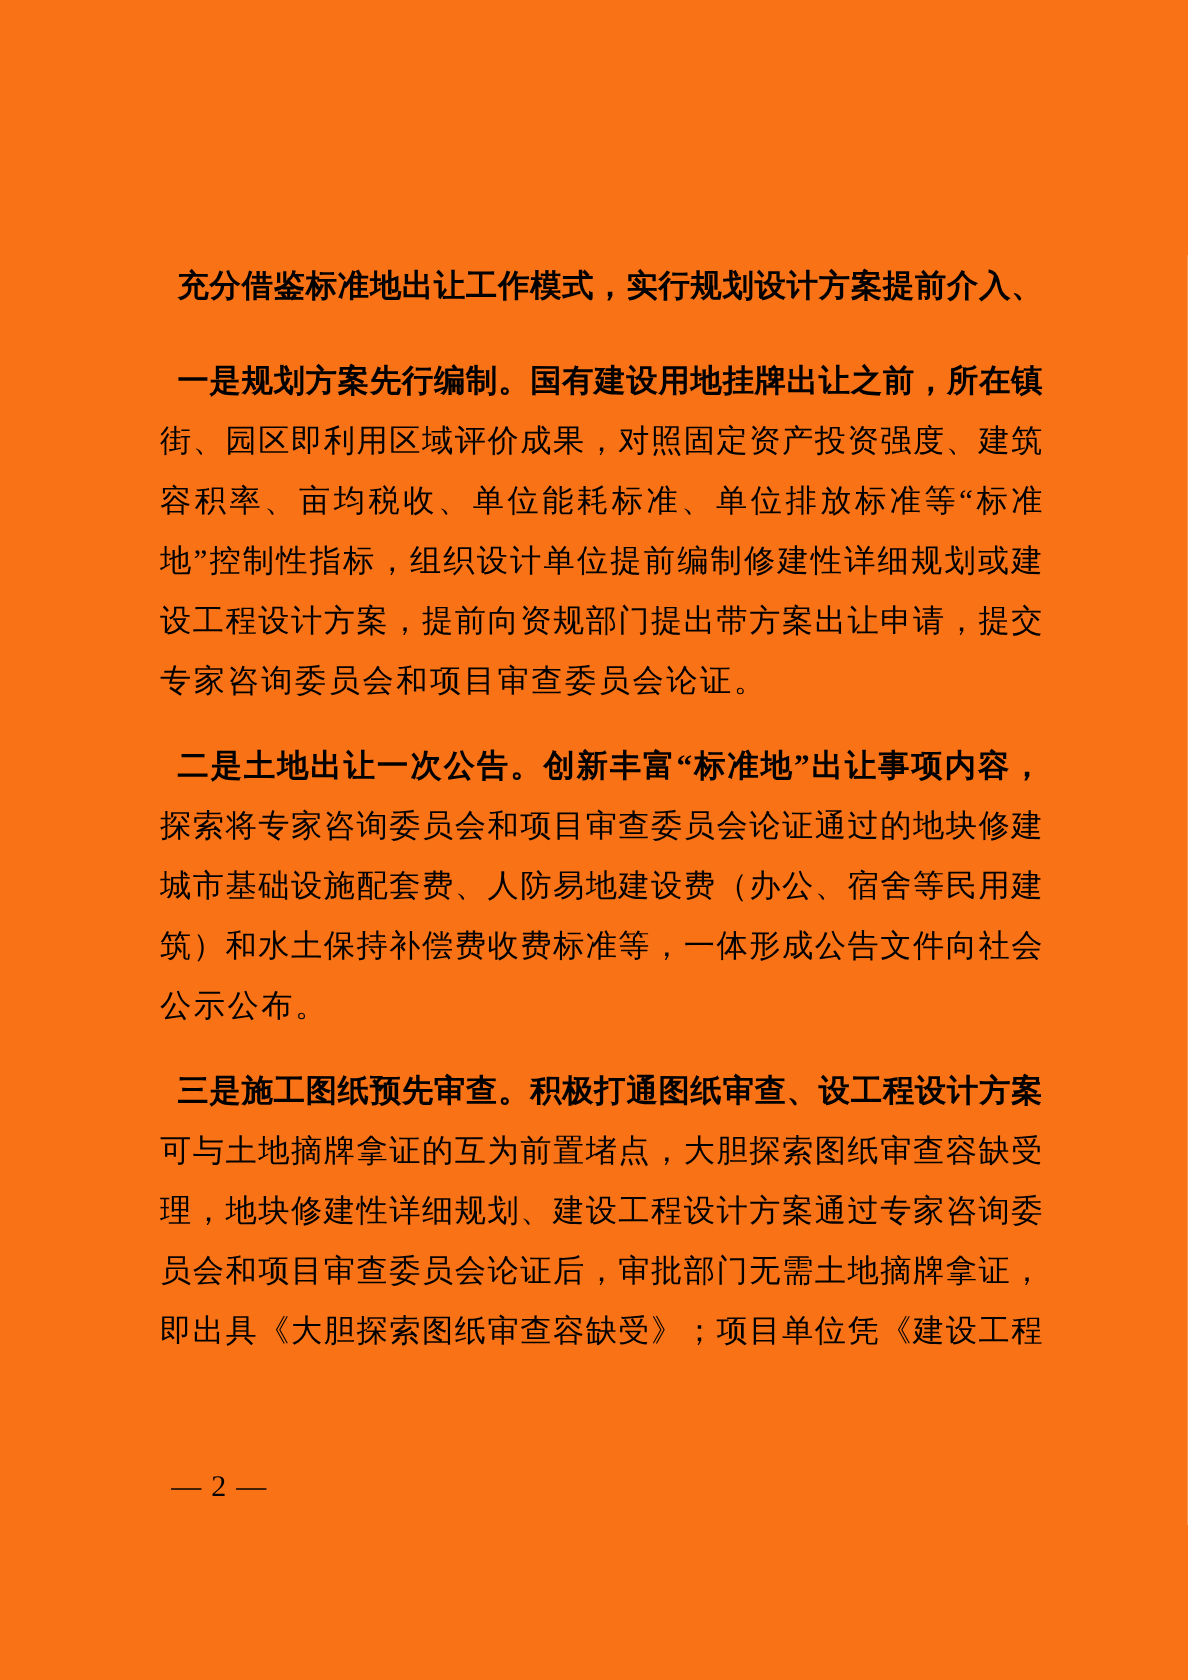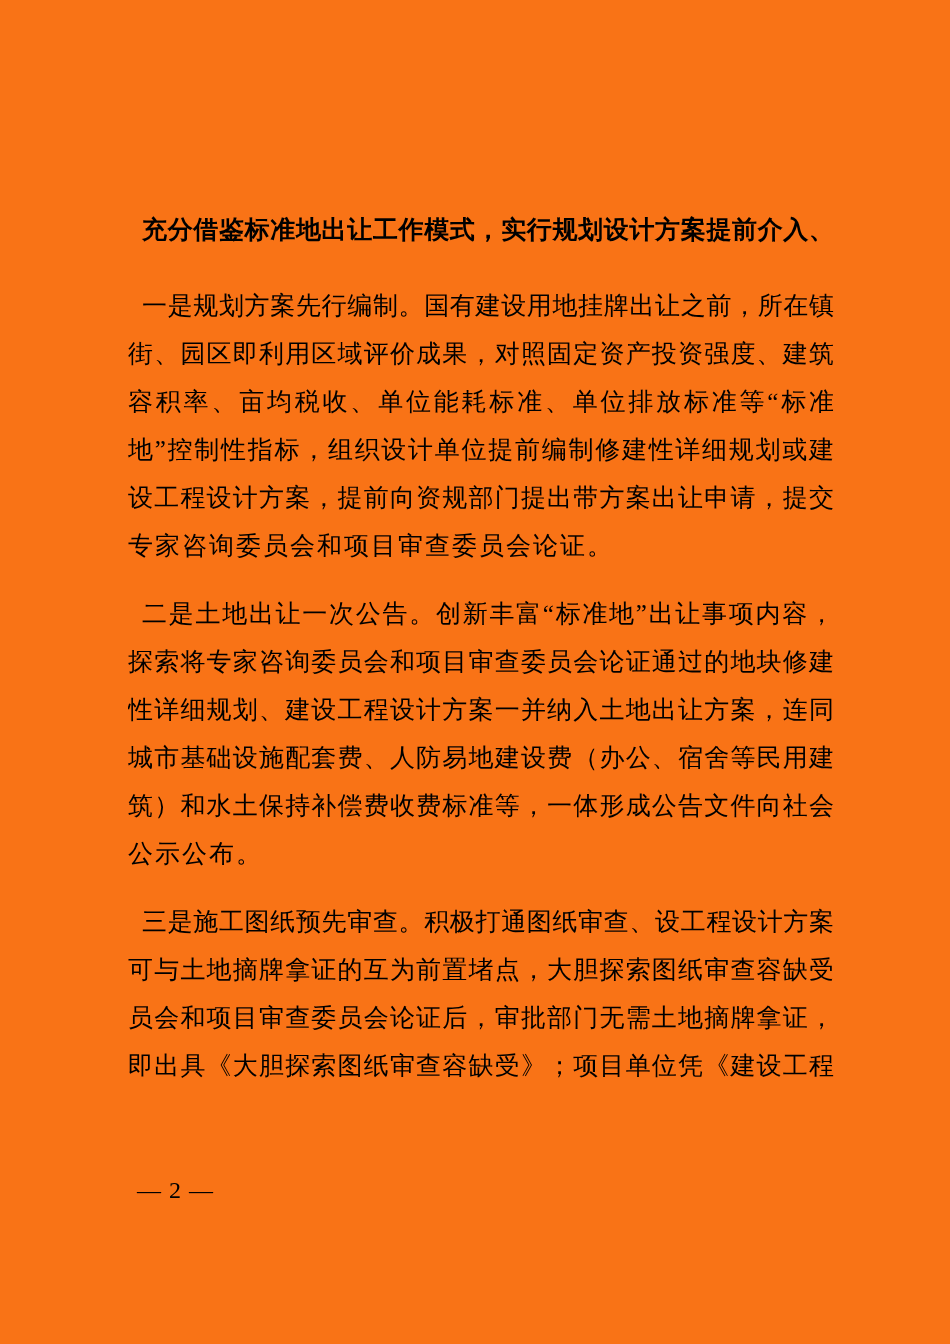--- a/index.html
+++ b/index.html
@@ -32,21 +32,21 @@
   .para.spaced { margin-top: 20px; }
   .line {
     font-size: 25px;
     line-height: 48px;
     height: 48px;
     overflow: hidden;
     text-align: justify;
     text-align-last: justify;
     letter-spacing: 0;
   }
-  .line.first { padding-left: 14px; }
+  .line.first { padding-left: 14px; font-weight: bold; }
   .line.last {
     text-align: left;
     text-align-last: left;
     letter-spacing: 2px;
   }
   .heading .line {
     font-family: "Liberation Sans", "DejaVu Sans", sans-serif;
     font-weight: 700;
   }
   .page-number {
@@ -75,29 +75,29 @@
       <div class="line">街、园区即利用区域评价成果，对照固定资产投资强度、建筑</div>
       <div class="line">容积率、亩均税收、单位能耗标准、单位排放标准等“标准</div>
       <div class="line">地”控制性指标，组织设计单位提前编制修建性详细规划或建</div>
       <div class="line">设工程设计方案，提前向资规部门提出带方案出让申请，提交</div>
       <div class="line last">专家咨询委员会和项目审查委员会论证。</div>
     </div>
 
     <div class="para spaced">
       <div class="line first">二是土地出让一次公告。创新丰富“标准地”出让事项内容，</div>
       <div class="line">探索将专家咨询委员会和项目审查委员会论证通过的地块修建</div>
-      <div class="line">性详细规划、建设工程设计方案一并纳入土地出让方案，连同</div>
       <div class="line">城市基础设施配套费、人防易地建设费（办公、宿舍等民用建</div>
       <div class="line">筑）和水土保持补偿费收费标准等，一体形成公告文件向社会</div>
       <div class="line last">公示公布。</div>
     </div>
 
     <div class="para spaced">
       <div class="line first">三是施工图纸预先审查。积极打通图纸审查、设工程设计方案</div>
       <div class="line">可与土地摘牌拿证的互为前置堵点，大胆探索图纸审查容缺受</div>
+      <div class="line">理，地块修建性详细规划、建设工程设计方案通过专家咨询委</div>
       <div class="line">员会和项目审查委员会论证后，审批部门无需土地摘牌拿证，</div>
       <div class="line">即出具《大胆探索图纸审查容缺受》；项目单位凭《建设工程</div>
     </div>
 
   </div>
 
   <div class="page-number">— 2 —</div>
 
 </div>
 

